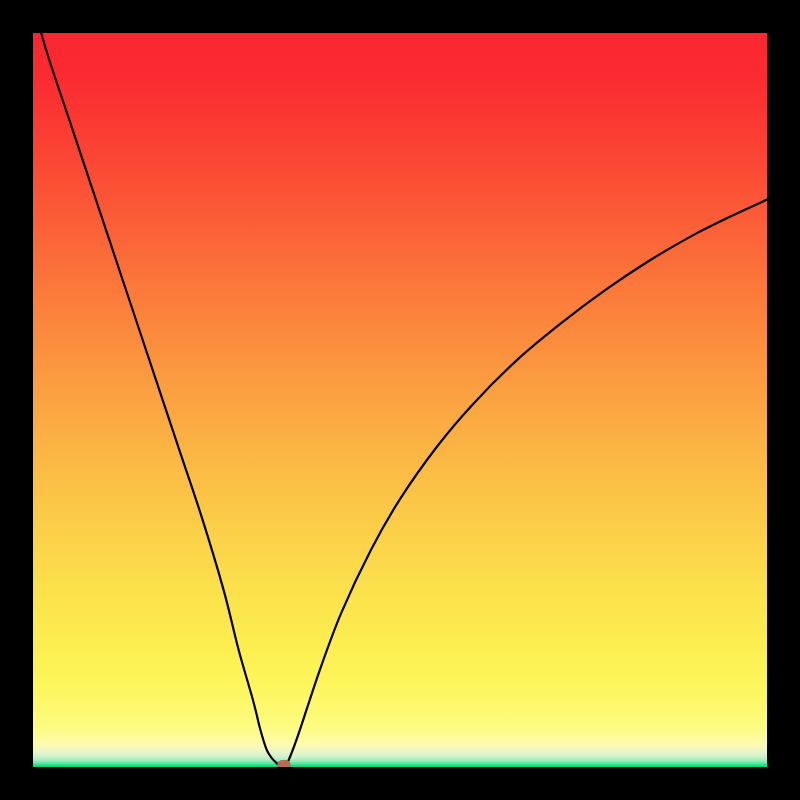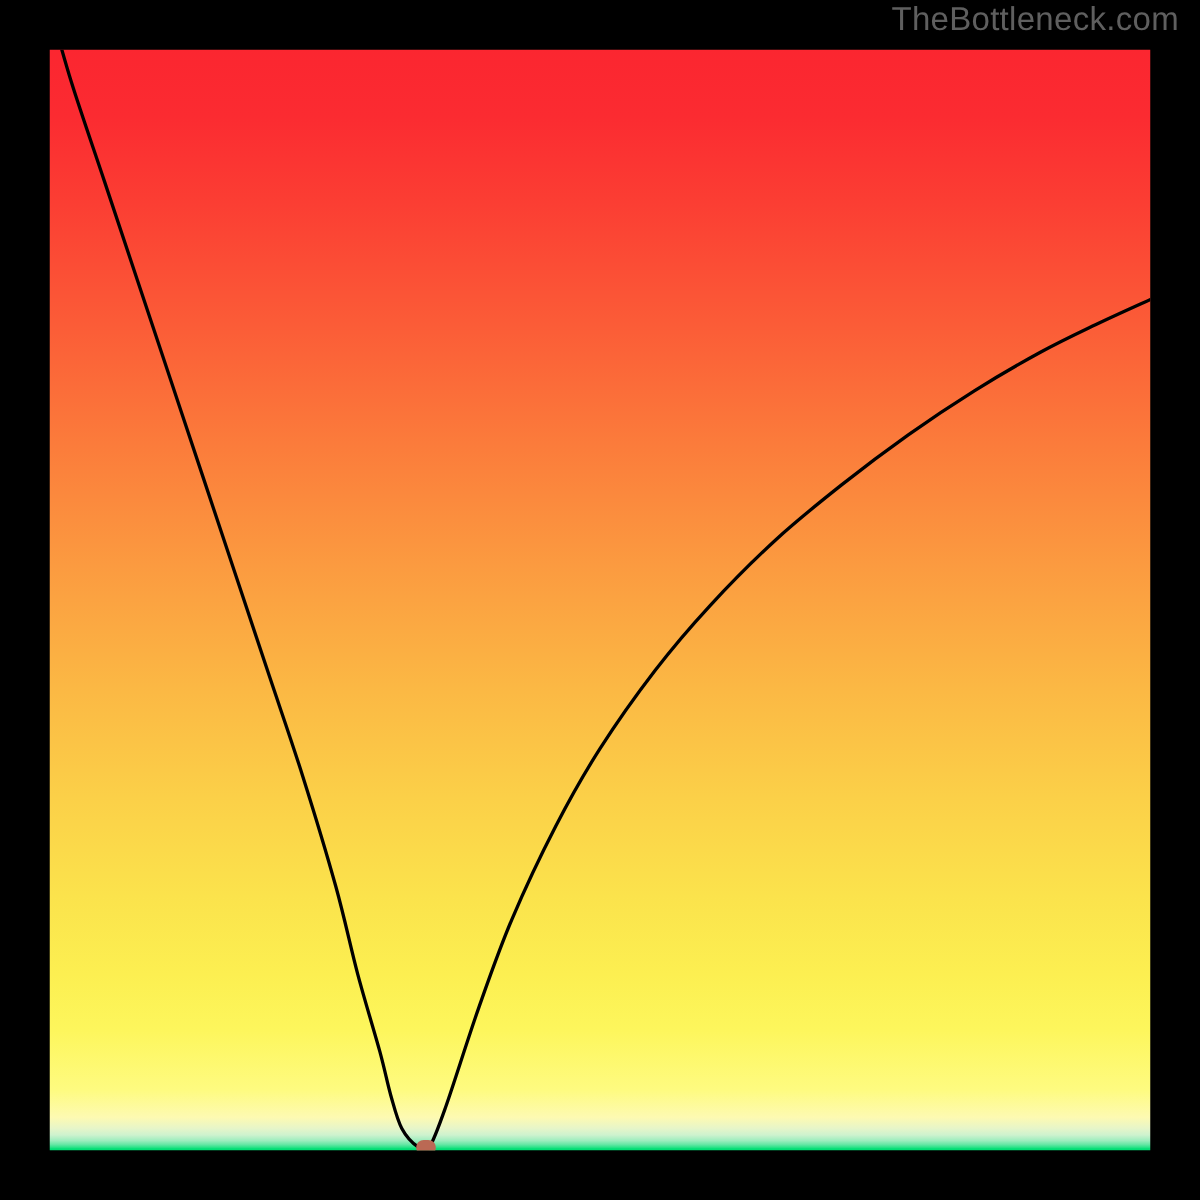--- a/index.html
+++ b/index.html
@@ -77,21 +77,20 @@
     height: 10px;
     border-radius: 5px / 4.5px;
     background: #bb6954;
     transform: translate(-50%, -50%);
   }
 </style>
 </head>
 <body>
 
 <div class="frame">
-  <div class="attribution">TheBottleneck.com</div>
 
   <div class="plot-area">
     <div class="gradient grad-main"></div>
 
     <svg class="curve" viewBox="0 0 734 734" preserveAspectRatio="none">
       <path id="curve-path" fill="none" stroke="#000" stroke-width="2.2" stroke-linejoin="round" stroke-linecap="round" d="M 0.00 -29.36 C 2.45 -20.80, 8.56 2.45, 14.68 22.02 C 20.80 41.59, 29.36 66.06, 36.70 88.08 C 44.04 110.10, 51.38 132.12, 58.72 154.14 C 66.06 176.16, 73.40 198.18, 80.74 220.20 C 88.08 242.22, 95.42 264.24, 102.76 286.26 C 110.10 308.28, 117.44 330.30, 124.78 352.32 C 132.12 374.34, 139.46 396.36, 146.80 418.38 C 154.14 440.40, 161.48 461.20, 168.82 484.44 C 176.16 507.68, 184.72 535.82, 190.84 557.84 C 196.96 579.86, 200.63 598.21, 205.52 616.56 C 210.41 634.91, 216.53 654.48, 220.20 667.94 C 223.87 681.40, 225.09 688.74, 227.54 697.30 C 229.99 705.86, 231.82 713.57, 234.88 719.32 C 237.94 725.07, 242.83 729.72, 245.89 731.80 C 248.95 733.88, 250.17 736.32, 253.23 731.80 C 256.29 727.27, 258.74 720.18, 264.24 704.64 C 269.75 689.10, 278.92 659.38, 286.26 638.58 C 293.60 617.78, 299.72 600.05, 308.28 579.86 C 316.84 559.67, 327.85 536.43, 337.64 517.47 C 347.43 498.51, 355.99 483.34, 367.00 466.09 C 378.01 448.84, 391.47 429.88, 403.70 413.98 C 415.93 398.07, 426.94 385.23, 440.40 370.67 C 453.86 356.11, 469.76 340.09, 484.44 326.63 C 499.12 313.17, 513.80 301.55, 528.48 289.93 C 543.16 278.31, 557.84 267.30, 572.52 256.90 C 587.20 246.50, 601.88 236.72, 616.56 227.54 C 631.24 218.37, 647.14 209.19, 660.60 201.85 C 674.06 194.51, 685.07 189.37, 697.30 183.50 C 709.53 177.63, 727.88 169.43, 734.00 166.62"></path>
     </svg>
 
     <div id="marker" class="marker" style="left: 251.028px; top: 731.798px; background: rgb(187, 105, 84);"></div>
   </div>

